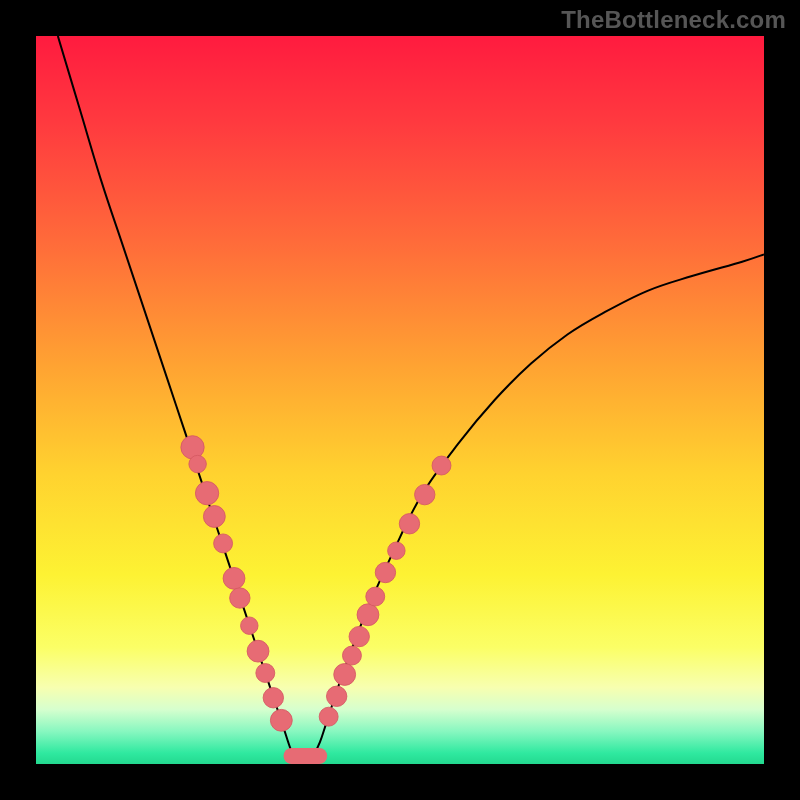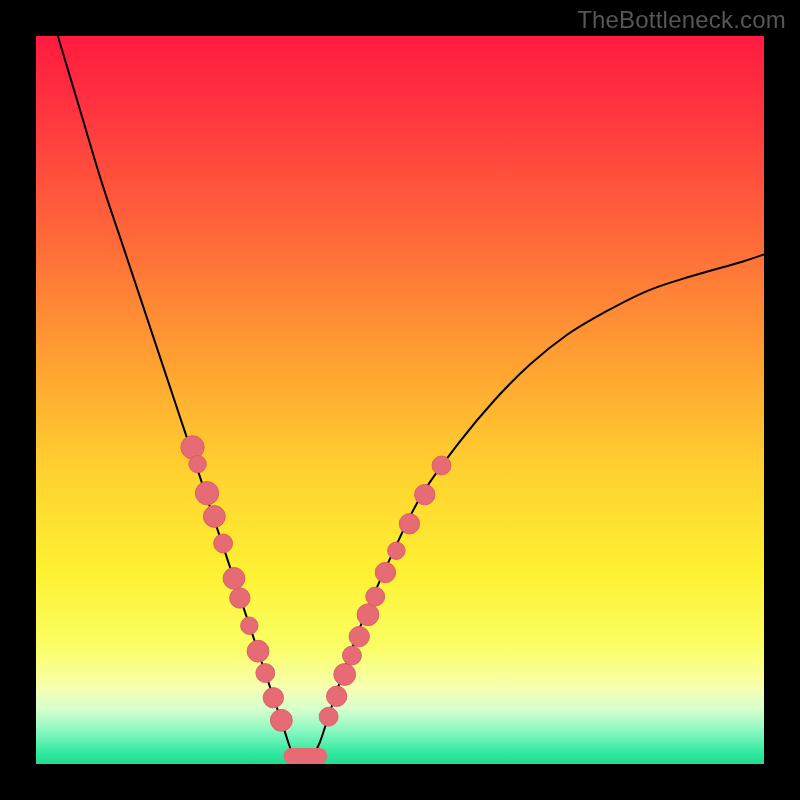--- a/index.html
+++ b/index.html
@@ -32,21 +32,21 @@
     top: 0;
     width: 100%;
     height: 100%;
   }
   .watermark {
     position: absolute;
     top: 6px;
     right: 14px;
     font-family: Arial, Helvetica, sans-serif;
     font-size: 24px;
-    font-weight: normal;
+    font-weight: bold;
     color: #565656;
     letter-spacing: 0.2px;
   }
   svg.curve {
     position: absolute;
     left: 0;
     top: 0;
     width: 100%;
     height: 100%;
   }

